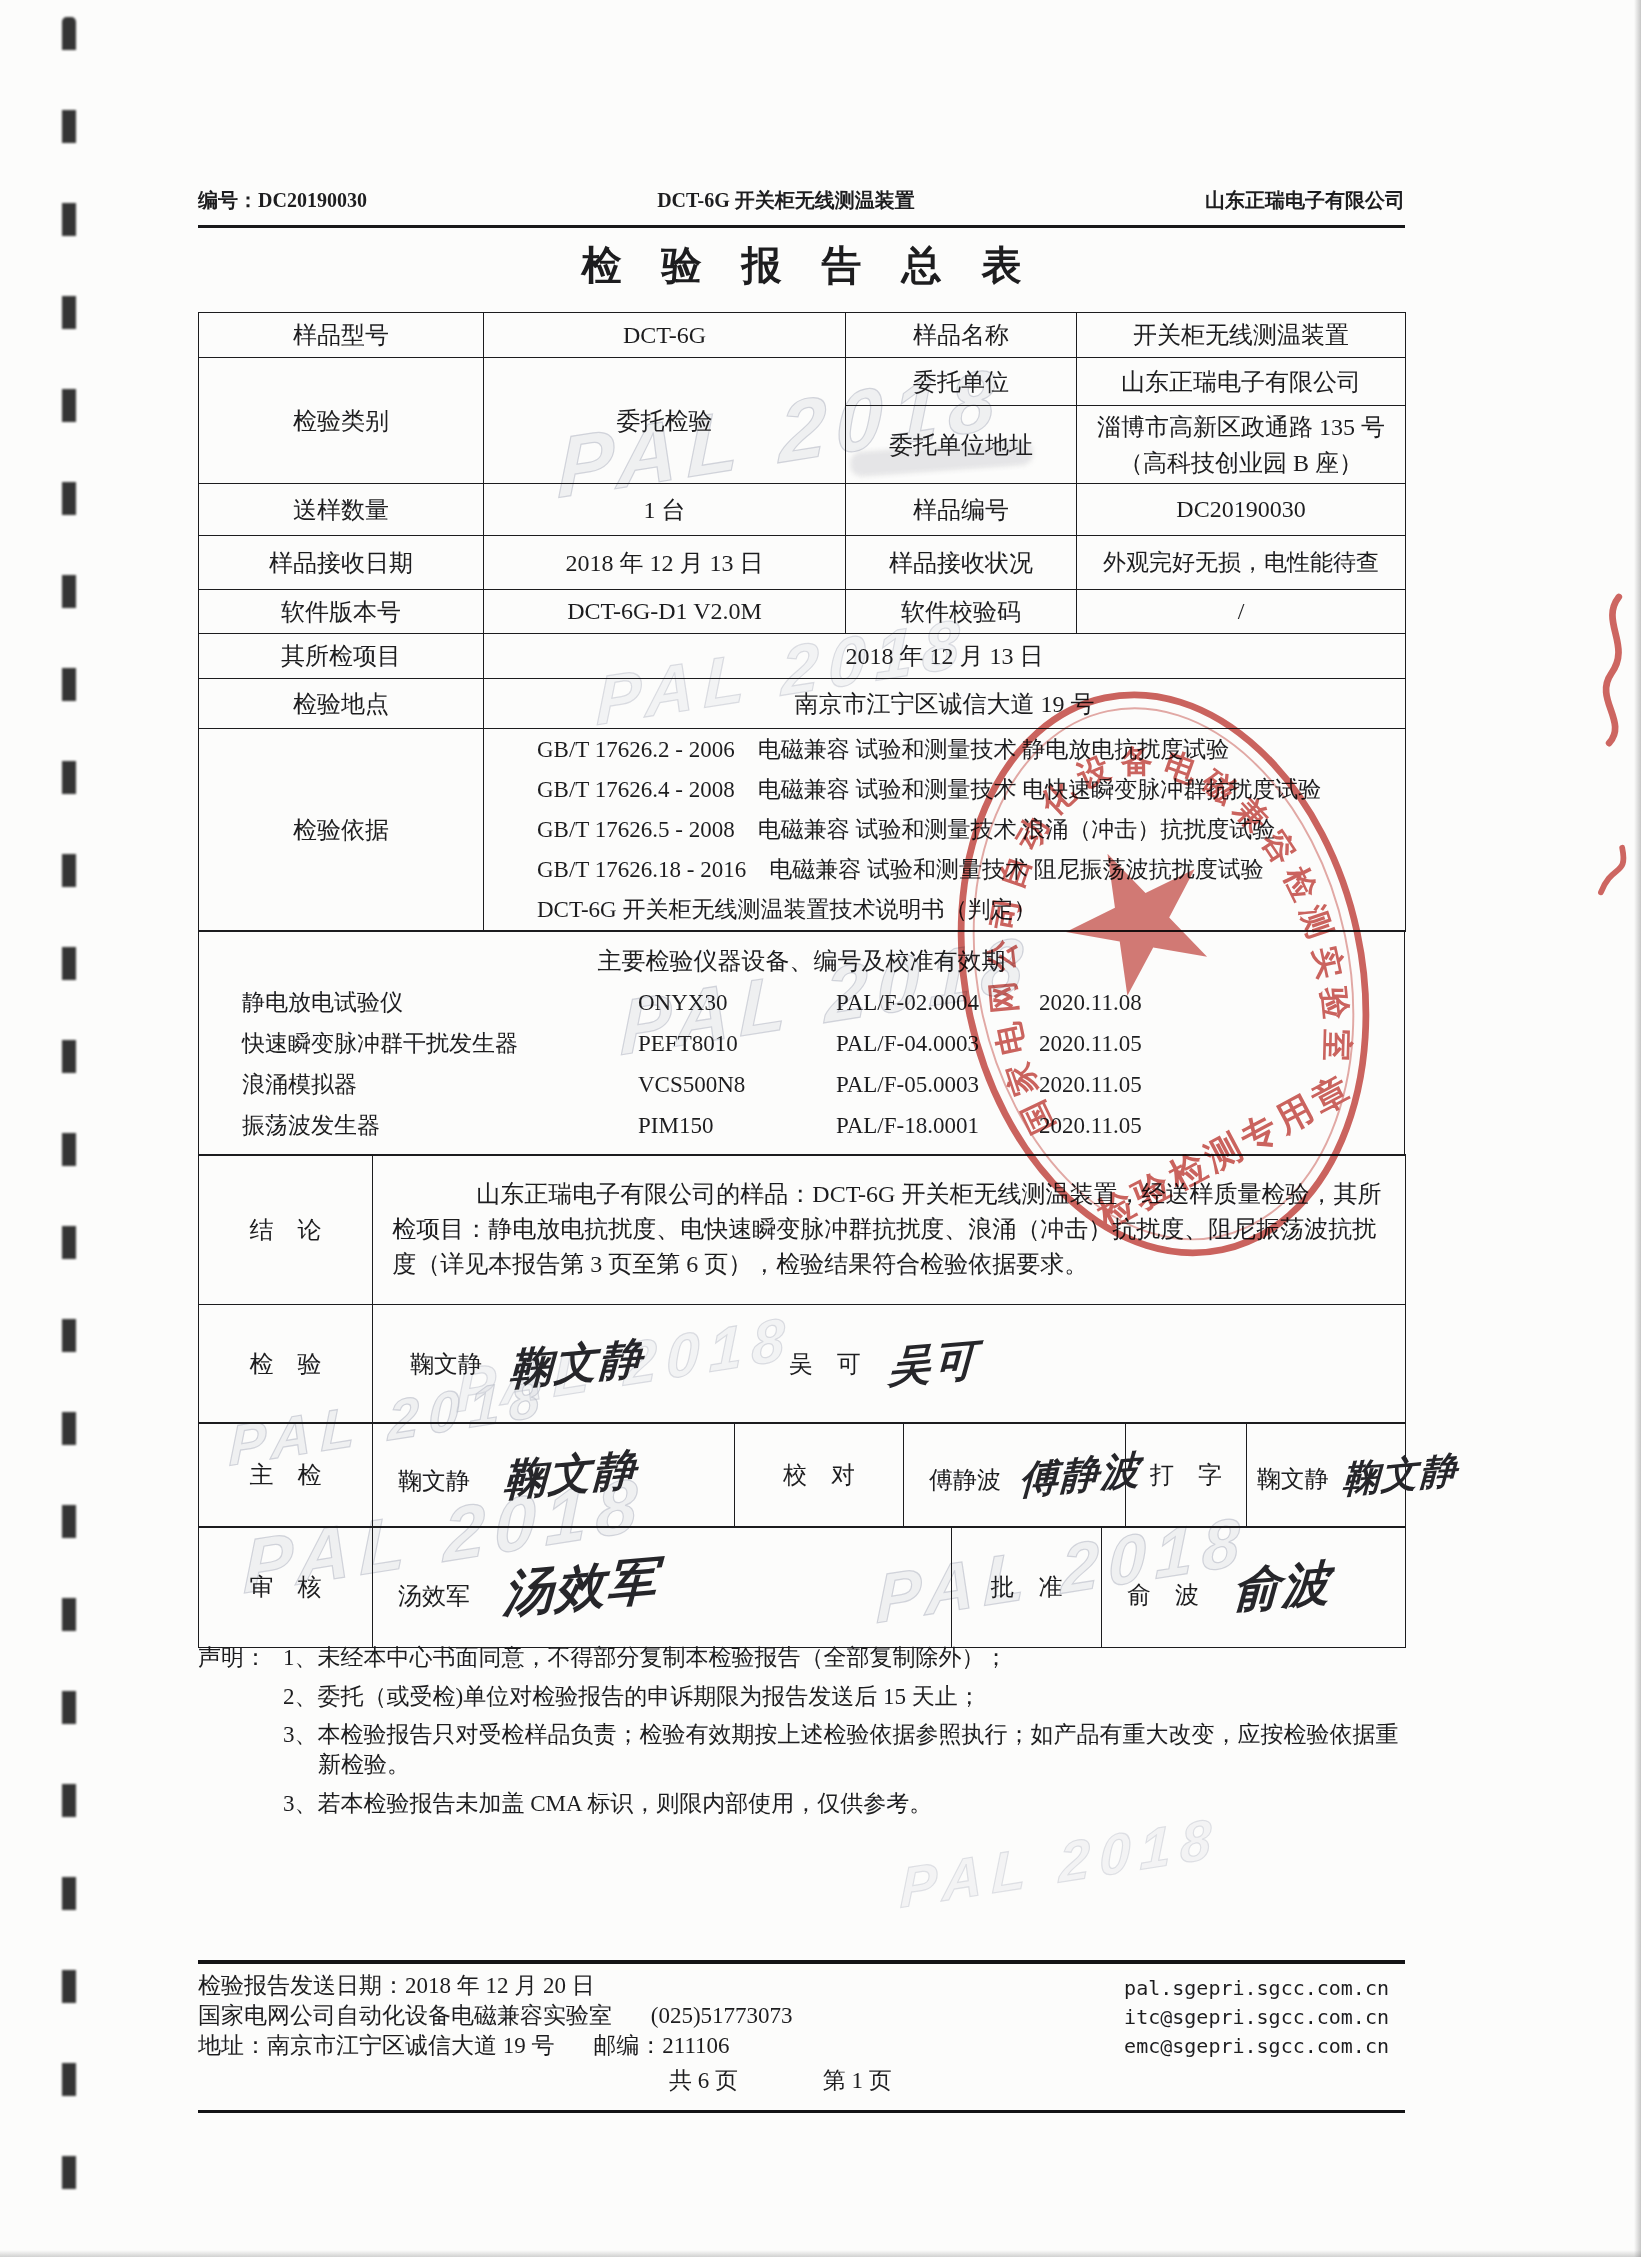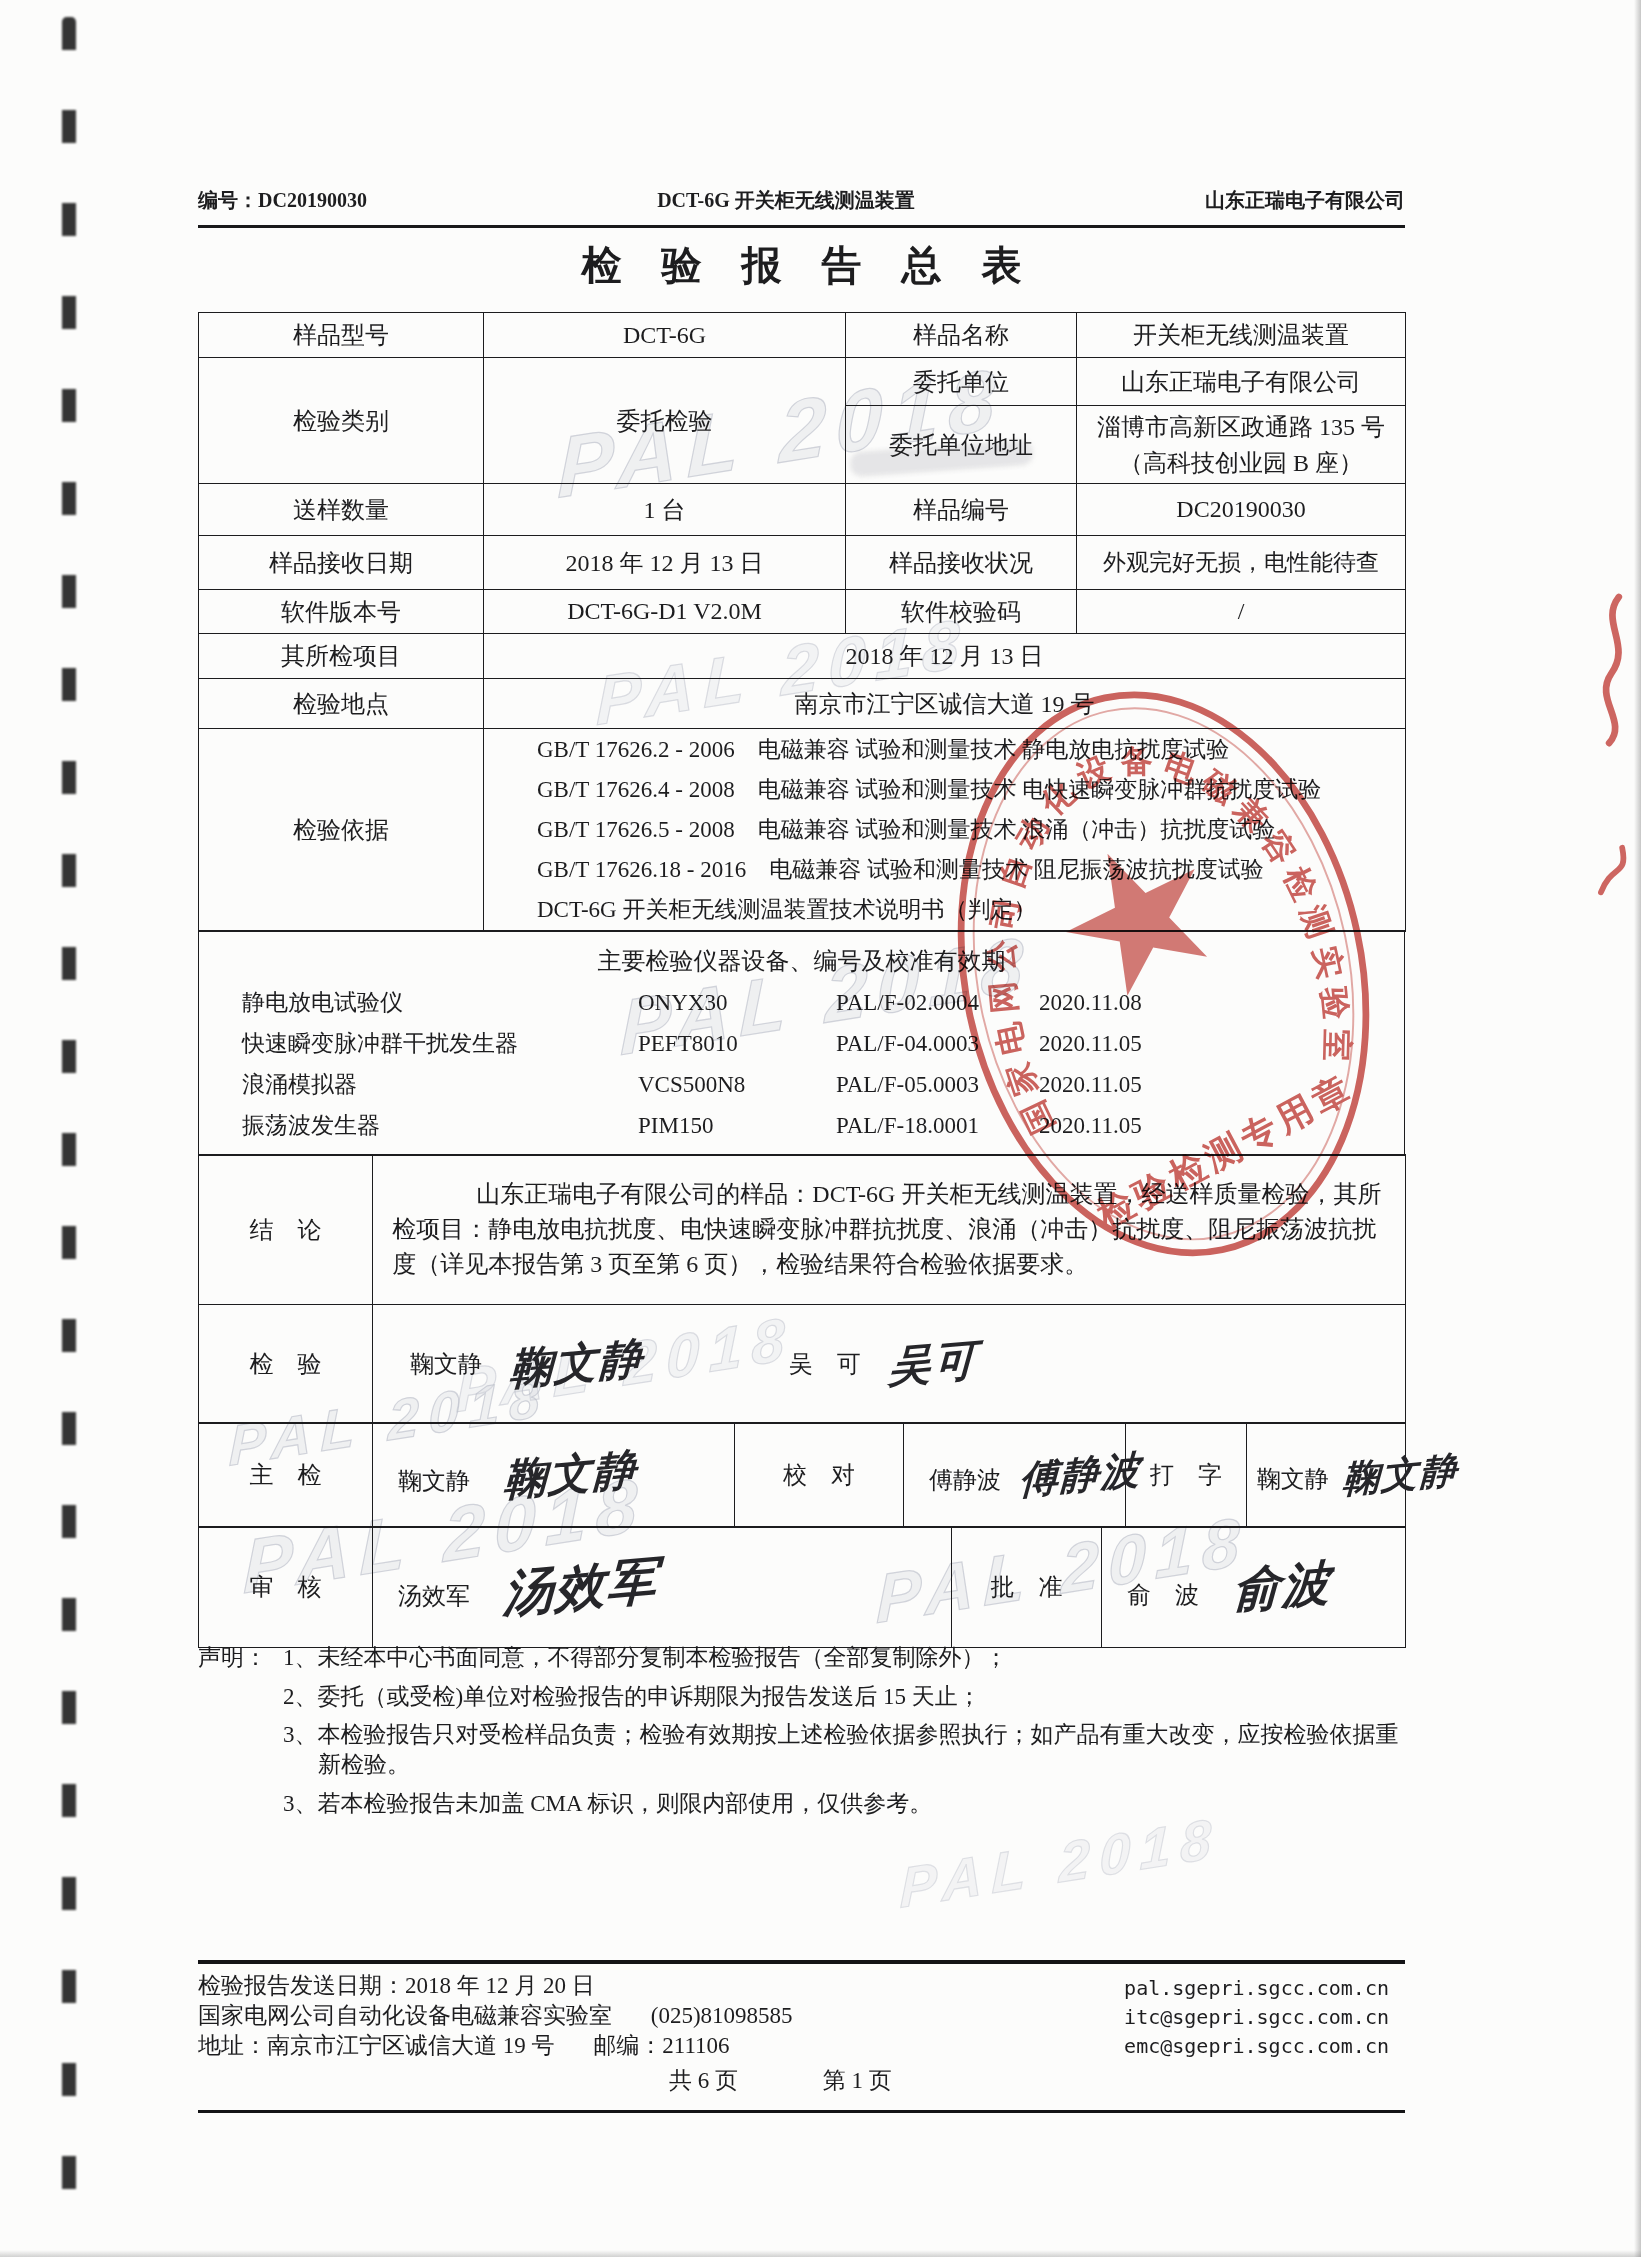--- a/index.html
+++ b/index.html
@@ -284,21 +284,21 @@
     <span class="stmt-item">2、委托（或受检)单位对检验报告的申诉期限为报告发送后 15 天止；</span>
     <span class="stmt-item">3、本检验报告只对受检样品负责；检验有效期按上述检验依据参照执行；如产品有重大改变，应按检验依据重新检验。</span>
     <span class="stmt-item">3、若本检验报告未加盖 CMA 标识，则限内部使用，仅供参考。</span>
   </div>
 
   <div class="footer">
     <div class="f-left">
       <div>检验报告发送日期：2018 年 12 月 20 日</div>
       <div>
         <span>国家电网公司自动化设备电磁兼容实验室</span><span class="gap"></span>
-        <span>(025)81098585</span>
+        <span>(025)51773073</span>
       </div>
       <div>
         <span>地址：南京市江宁区诚信大道 19 号</span><span class="gap"></span>
         <span>邮编：211106</span>
       </div>
       <div class="f-pages">
         <span class="p1">共  6  页</span>
         <span class="p2">第  1  页</span>
       </div>
     </div>

